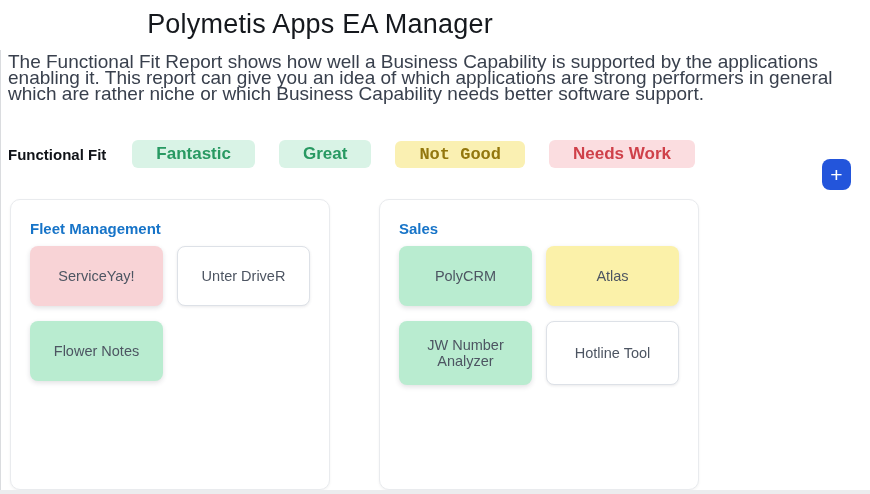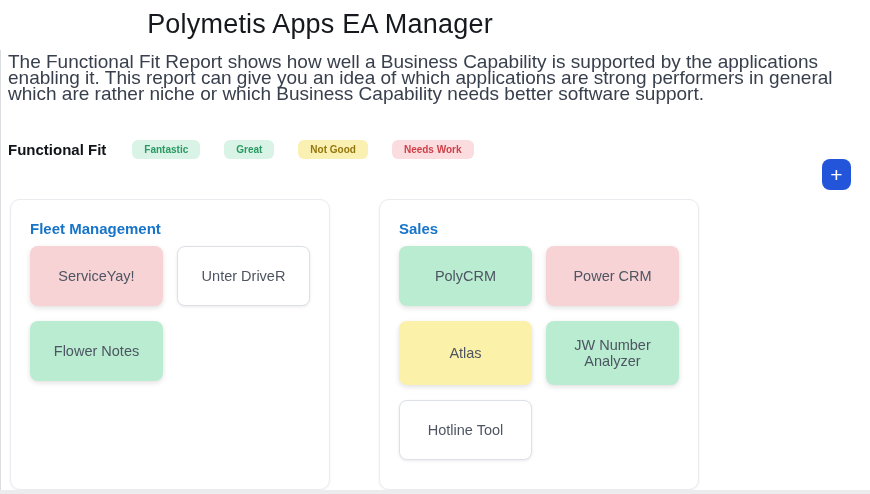--- a/index.html
+++ b/index.html
@@ -47,23 +47,23 @@
     gap: 24px;
   }
   .legend-label {
     font-size: 15px;
     font-weight: 700;
     color: #101318;
     margin-right: 2px;
   }
   .legend-badge {
     display: inline-block;
-    font-size: 10px;
+    font-size: 17px;
     font-weight: 600;
-    padding: 4px 12px;
+    padding: 4px 24px;
     border-radius: 6px;
     white-space: nowrap;
   }
   .add-button {
     position: absolute;
     top: 159px; left: 822px;
     width: 29px; height: 31px;
     border: none;
     border-radius: 8px;
     color: #ffffff;
@@ -133,21 +133,21 @@
 
   <div class="panel-left-border"></div>
 
   <p class="report-description">The Functional Fit Report shows how well a Business Capability is supported by the applications enabling it. This report can give you an idea of which applications are strong performers in general which are rather niche or which Business Capability needs better software support.</p>
 
   <div class="legend-row">
     <span class="legend-label">Functional Fit</span>
 
   <span class="legend-badge" style="background: rgb(217, 243, 230); color: rgb(40, 153, 98);">Fantastic</span>
       <span class="legend-badge" style="background: rgb(217, 243, 230); color: rgb(40, 153, 98);">Great</span>
-      <span class="legend-badge" style="background: rgb(250, 240, 178); color: rgb(147, 119, 14);">Not Good</span>
+      <span class="legend-badge" style="background: rgb(250, 240, 178); color: rgb(147, 119, 14); font-family: Liberation Mono, monospace;">Not Good</span>
       <span class="legend-badge" style="background: rgb(251, 221, 224); color: rgb(207, 64, 73);">Needs Work</span>
     </div>
 
   <button class="add-button" style="background: rgb(35, 85, 219);">
     <span>+</span>
   </button>
 
   <div class="cards-row">
 
   <div class="capability-card">
@@ -163,23 +163,20 @@
             <span>Flower Notes</span>
           </div>
         </div>
       </div>
       <div class="capability-card">
         <div class="card-title" style="color: rgb(23, 116, 200);">Sales</div>
         <div class="tile-grid">
           <div class="app-tile" style="background: rgb(185, 236, 208);">
             <span>PolyCRM</span>
           </div>
-          <div class="app-tile" style="background: rgb(248, 211, 214);">
-            <span>Power CRM</span>
-          </div>
           <div class="app-tile" style="background: rgb(251, 241, 169);">
             <span>Atlas</span>
           </div>
           <div class="app-tile" style="background: rgb(185, 236, 208);">
             <span>JW Number Analyzer</span>
           </div>
           <div class="app-tile tile-plain" style="background: rgb(255, 255, 255); border: 1px solid rgb(221, 225, 231);">
             <span>Hotline Tool</span>
           </div>
         </div>

